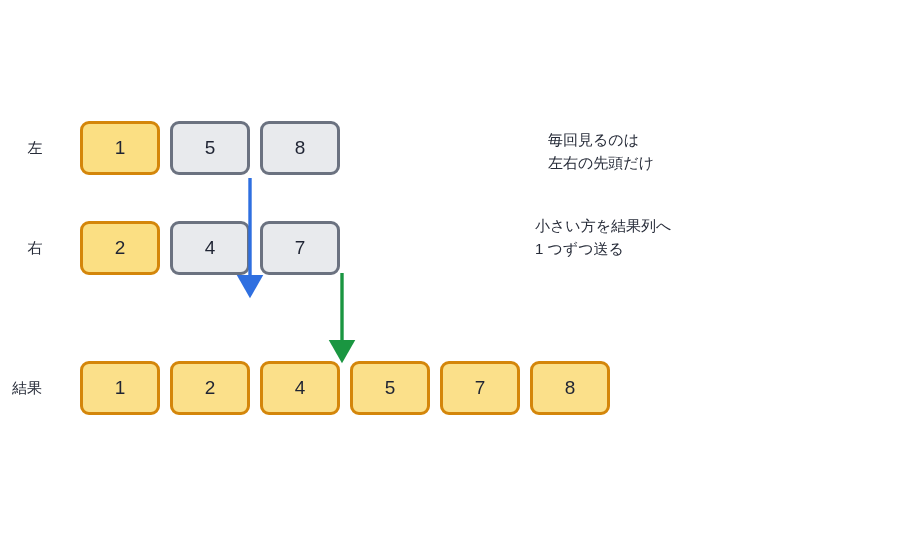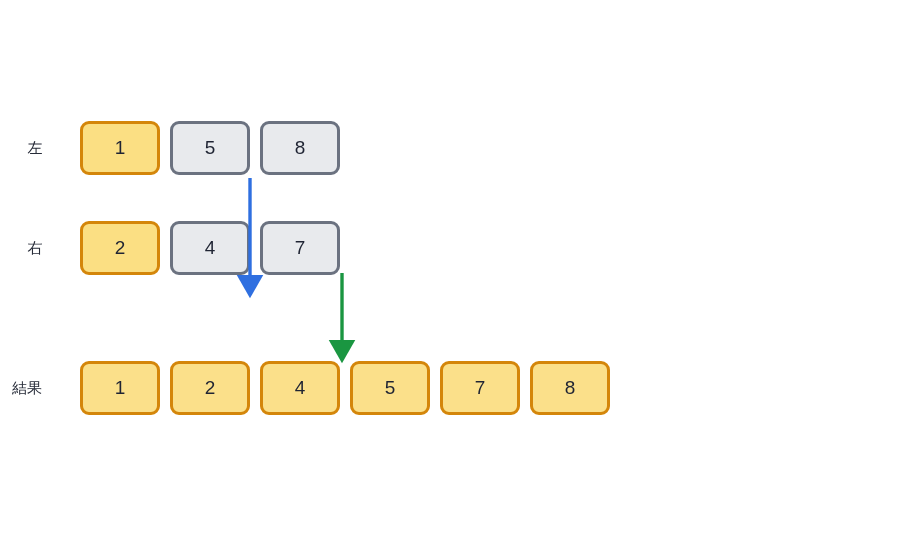--- a/index.html
+++ b/index.html
@@ -164,14 +164,18 @@
         <path d="M0,0.6 L6.8,4.5 L0,8.4 Z" fill="#2f6fe0"></path>
       </marker>
       <marker id="head-green" markerWidth="9" markerHeight="9" refX="3.2" refY="4.5" orient="auto" markerUnits="strokeWidth">
         <path d="M0,0.6 L6.8,4.5 L0,8.4 Z" fill="#1a9641"></path>
       </marker>
     </defs>
     <line x1="250" y1="178" x2="250" y2="286" stroke="#2f6fe0" stroke-width="3.4" marker-end="url(#head-blue)"></line>
     <line x1="342" y1="273" x2="342" y2="351" stroke="#1a9641" stroke-width="3.4" marker-end="url(#head-green)"></line>
   </svg>
 
+  <div class="note note-1">毎回見るのは
+左右の先頭だけ</div>
+  <div class="note note-2">小さい方を結果列へ
+1 つずつ送る</div>
 
 </div>
 
 </body></html>

